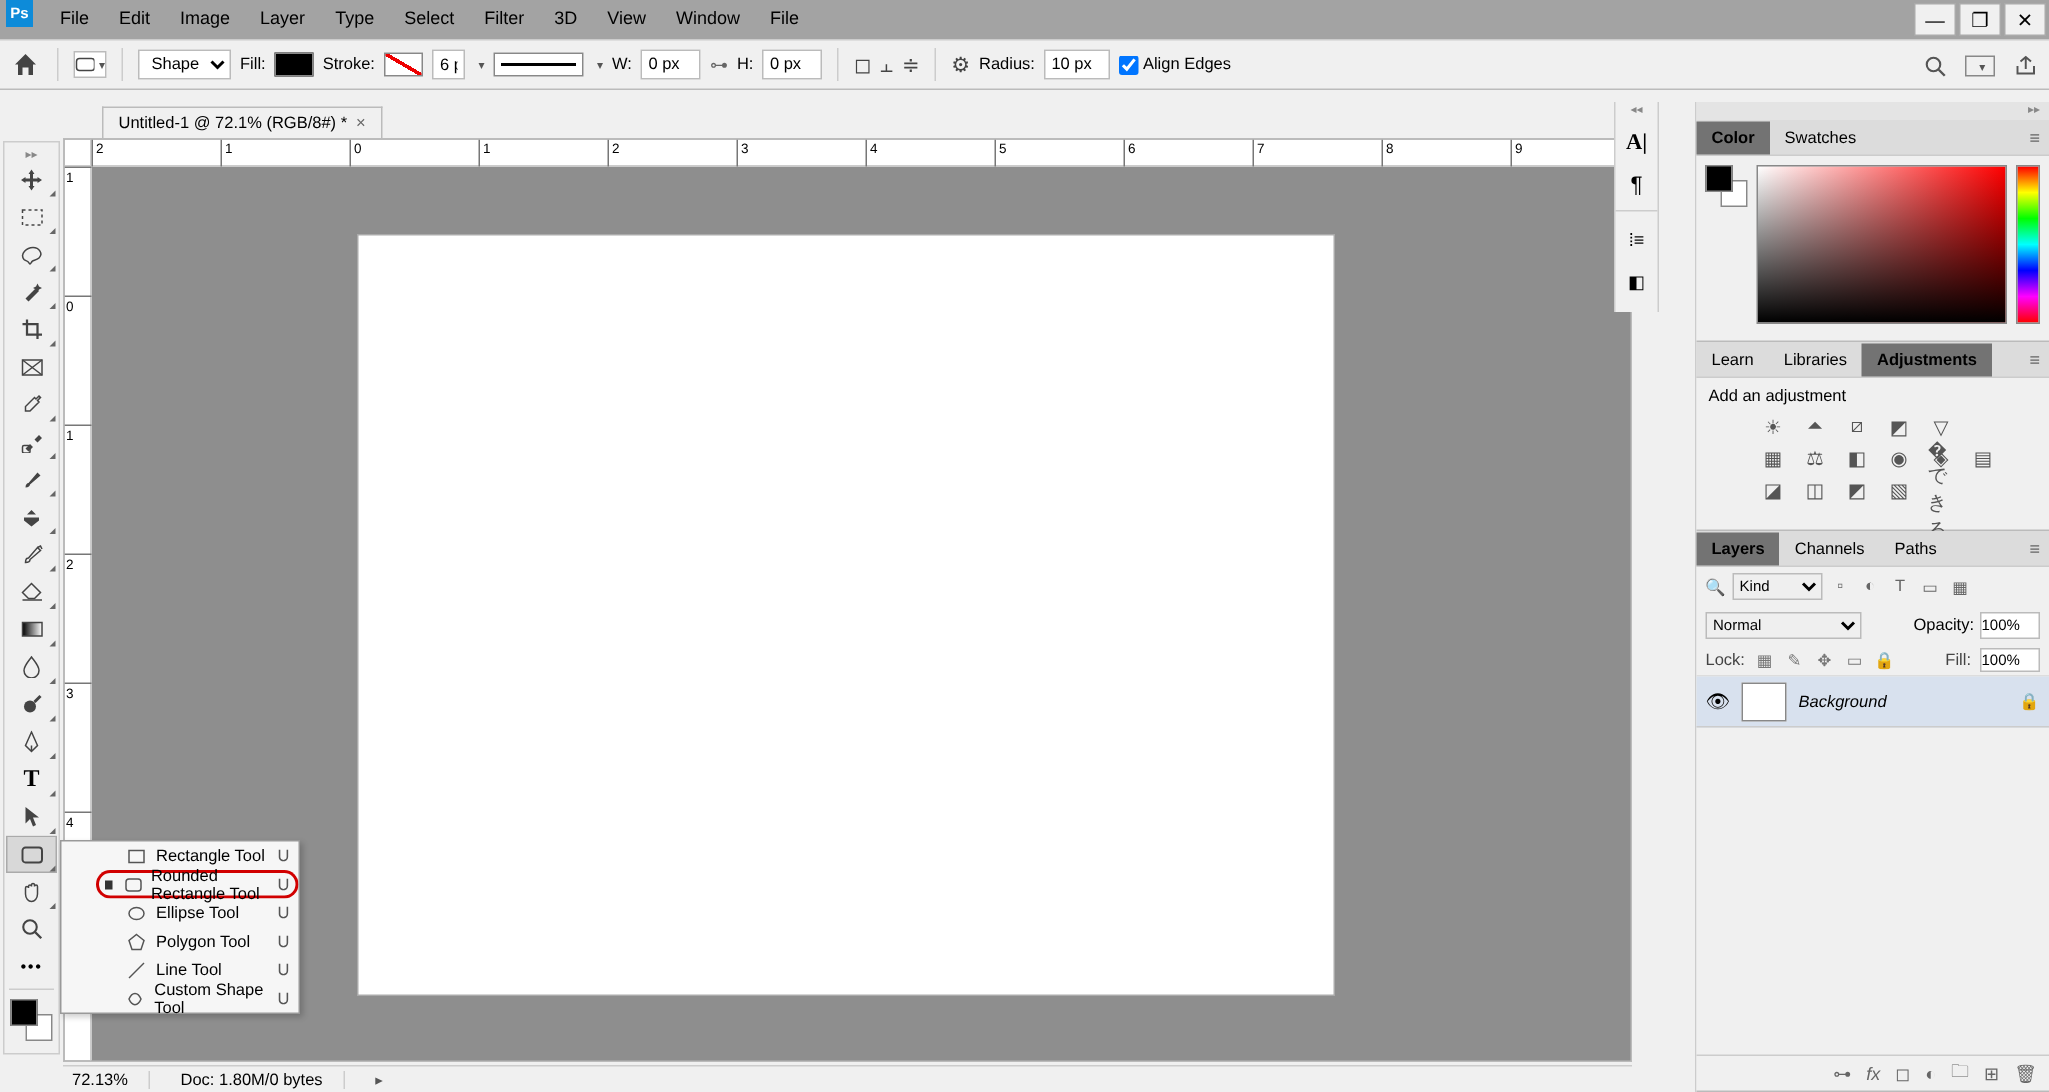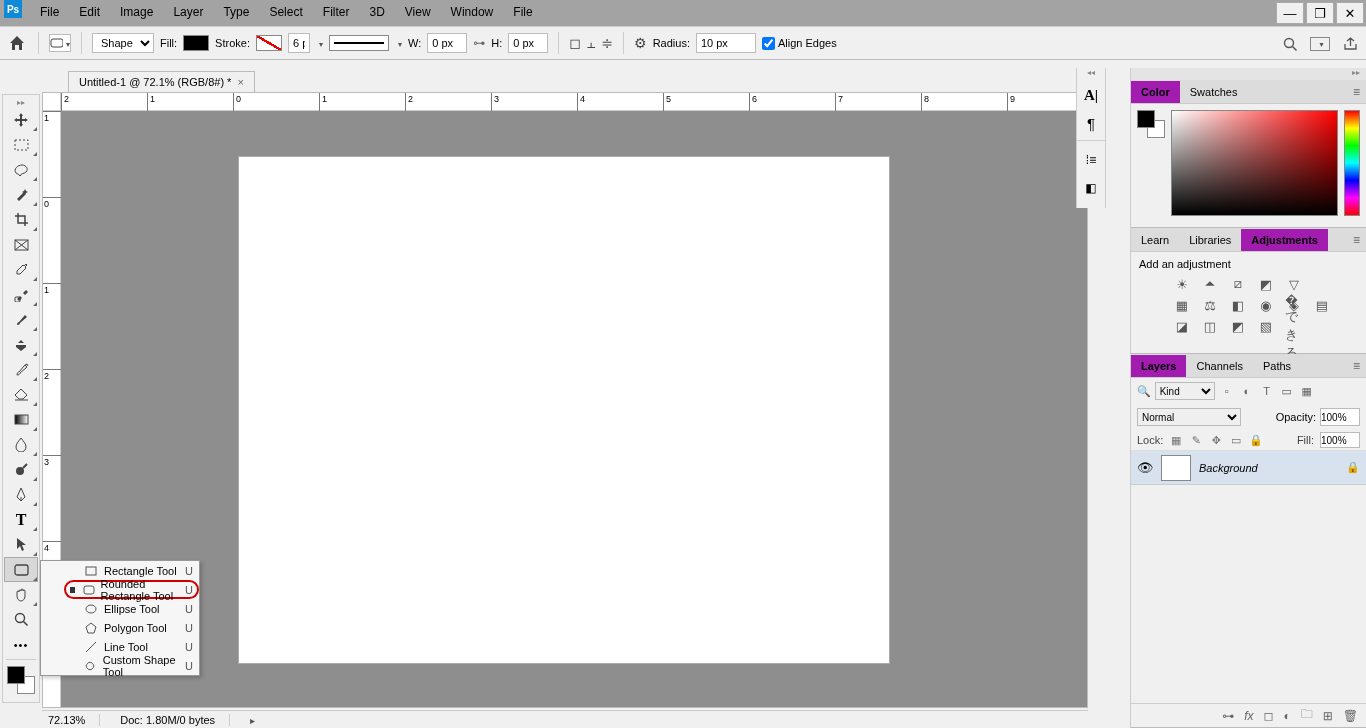--- a/index.html
+++ b/index.html
@@ -60,21 +60,21 @@
 
 .dock-strip { position: absolute; right: 260px; top: 68px; width: 30px; background: #f0f0f0; border-left: 1px solid #ccc; border-right: 1px solid #ccc; height: 140px; display: flex; flex-direction: column; align-items: center; }
 .dock-strip .collapse { height: 12px; font-size: 8px; color: #888; text-align: center; width: 100%; }
 .dock-strip .btn { width: 24px; height: 26px; display: flex; align-items: center; justify-content: center; font-size: 15px; margin-top: 2px; }
 .dock-strip .sep { height: 1px; background: #ccc; width: 28px; margin: 4px 0; }
 
 .rpanels { position: absolute; right: 0; top: 68px; width: 236px; bottom: 0; background: #f0f0f0; border-left: 1px solid #ccc; display: flex; flex-direction: column; }
 .rpanels .collapse { height: 12px; font-size: 8px; color: #888; text-align: right; padding-right: 6px; background: #e4e4e4; }
 .panel-header { height: 24px; background: #dcdcdc; display: flex; align-items: center; border-bottom: 1px solid #ccc; position: relative; }
 .panel-header .tab { padding: 5px 10px; font-size: 11px; }
-.panel-header .tab.active { background: #a21caf; font-weight: 600; }
+.panel-header .tab.active { background: #737373; font-weight: 600; }
 .panel-header .menu-icon { position: absolute; right: 6px; font-size: 12px; color: #666; }
 .panel-body { background: #f0f0f0; padding: 6px; border-bottom: 1px solid #bbb; }
 
 .color-body { display: flex; align-items: flex-start; gap: 6px; position: relative; height: 124px; }
 .color-body .fgbg-mini { position: relative; width: 28px; height: 28px; }
 .color-body .fgbg-mini .f { position: absolute; left: 0; top: 0; width: 18px; height: 18px; background: #000; border: 1px solid #888; }
 .color-body .fgbg-mini .b { position: absolute; right: 0; bottom: 0; width: 18px; height: 18px; background: #fff; border: 1px solid #888; }
 .color-body .spectrum { flex: 1; height: 106px; background: linear-gradient(to bottom, rgba(0,0,0,0), #000), linear-gradient(to right, #fff, #ff0000); border: 1px solid #888; }
 .color-body .hue { width: 16px; height: 106px; background: linear-gradient(to bottom, #ff0000, #ffff00, #00ff00, #00ffff, #0000ff, #ff00ff, #ff0000); border: 1px solid #888; }
 
@@ -162,21 +162,21 @@
   <span style="font-size:12px;color:#666">⊶</span>
   <span class="label">H:</span>
   <input type="text" style="width: 40px;" value="0 px">
   <div class="sep"></div>
   <span style="font-size:14px;color:#444">◻</span>
   <span style="font-size:14px;color:#444">⫠</span>
   <span style="font-size:14px;color:#444">≑</span>
   <div class="sep"></div>
   <span style="font-size:14px;color:#444">⚙</span>
   <span class="label">Radius:</span>
-  <input type="text" style="width: 60px;" value="10 px">
+  <input type="text" style="width: 44px;" value="10 px">
   <label style="display:flex;align-items:center;gap:3px;font-size:11px">
       <input type="checkbox" checked="" style="">
       <span>Align Edges</span>
     </label>
   <div class="opts-right">
     <span class="ico">
         <svg width="15" height="15" viewBox="0 0 15 15">
           <circle cx="6" cy="6" r="4.5" fill="none" stroke="#555" stroke-width="1.4"></circle>
           <line x1="9.5" y1="9.5" x2="13.5" y2="13.5" stroke="#555" stroke-width="1.6"></line>
         </svg>

